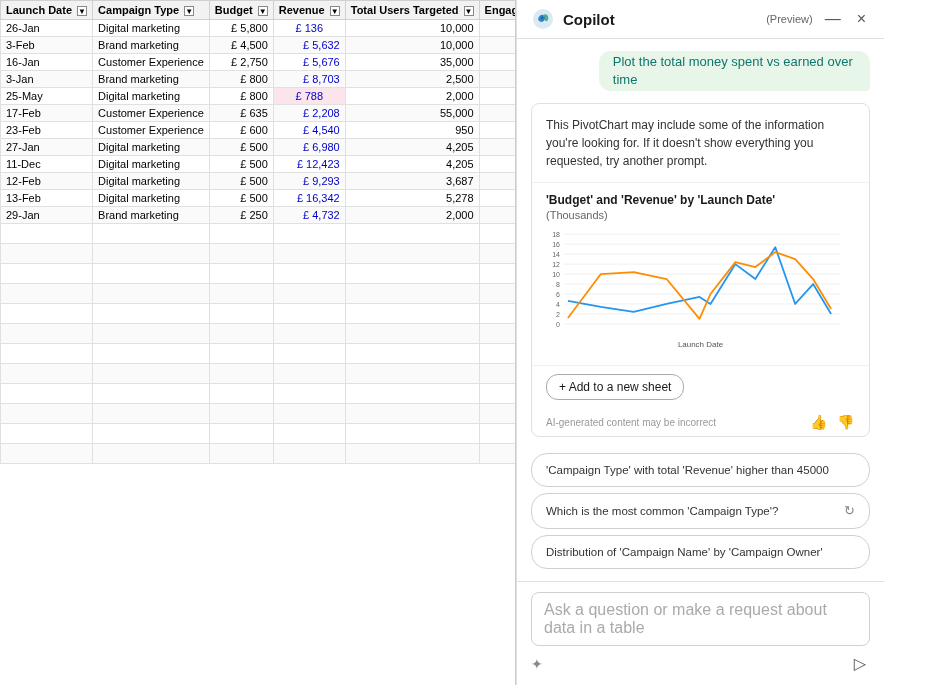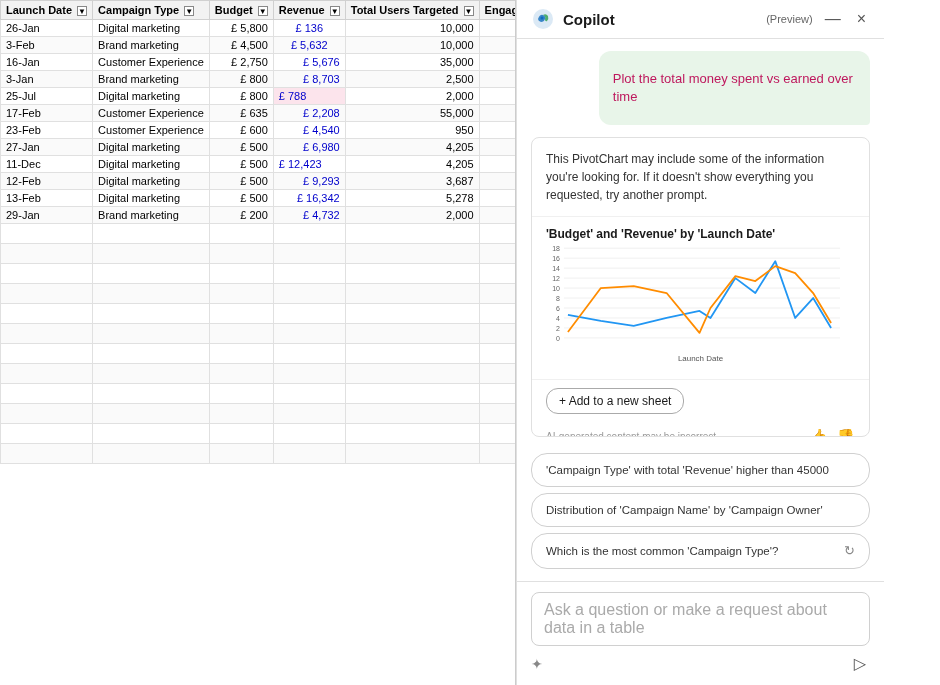--- a/index.html
+++ b/index.html
@@ -124,23 +124,23 @@
       padding: 12px 14px;
       display: flex;
       flex-direction: column;
       gap: 12px;
     }
 
     
     .user-bubble {
       background: #e8f5e9;
       border-radius: 12px 12px 4px 12px;
-      padding: 19px 14px;
+      padding: 2px 14px;
       font-size: 13px;
-      color: #be185d;
+      color: #0f766e;
       align-self: flex-end;
       max-width: 80%;
       line-height: 1.4;
     }
 
     
     .ai-card {
       border: 1px solid #e0e0e0;
       border-radius: 8px;
       overflow: hidden;
@@ -334,45 +334,45 @@
       <td>Digital marketing</td>
       <td style="text-align:right">£  5,800</td>
       <td style="text-align:center" class="highlight-blue">£     136</td>
       <td style="text-align:right">10,000</td>
       <td style="text-align:right">285</td>
     </tr>
           <tr>
       <td>3-Feb</td>
       <td>Brand marketing</td>
       <td style="text-align:right">£  4,500</td>
-      <td style="text-align:center" class="highlight-blue">£  5,632</td>
+      <td style="text-align:right" class="highlight-blue">£  5,632</td>
       <td style="text-align:right">10,000</td>
       <td style="text-align:right">362</td>
     </tr>
           <tr>
       <td>16-Jan</td>
       <td>Customer Experience</td>
       <td style="text-align:right">£  2,750</td>
       <td style="text-align:right" class="highlight-blue">£  5,676</td>
       <td style="text-align:right">35,000</td>
       <td style="text-align:right">5,418</td>
     </tr>
           <tr>
       <td>3-Jan</td>
       <td>Brand marketing</td>
       <td style="text-align:right">£     800</td>
       <td style="text-align:right" class="highlight-blue">£  8,703</td>
       <td style="text-align:right">2,500</td>
       <td style="text-align:right">496</td>
     </tr>
           <tr>
-      <td>25-Jul</td>
+      <td>25-May</td>
       <td>Digital marketing</td>
       <td style="text-align:right">£     800</td>
-      <td style="text-align:left" class="highlight-blue highlight-pink">£     788</td>
+      <td style="text-align:center" class="highlight-blue highlight-pink">£     788</td>
       <td style="text-align:right">2,000</td>
       <td style="text-align:right">367</td>
     </tr>
           <tr>
       <td>17-Feb</td>
       <td>Customer Experience</td>
       <td style="text-align:right">£     635</td>
       <td style="text-align:right" class="highlight-blue highlight-pink">£  2,208</td>
       <td style="text-align:right">55,000</td>
       <td style="text-align:right">1,470</td>
@@ -390,21 +390,21 @@
       <td>Digital marketing</td>
       <td style="text-align:right">£     500</td>
       <td style="text-align:right" class="highlight-blue">£  6,980</td>
       <td style="text-align:right">4,205</td>
       <td style="text-align:right">465</td>
     </tr>
           <tr>
       <td>11-Dec</td>
       <td>Digital marketing</td>
       <td style="text-align:right">£     500</td>
-      <td style="" class="highlight-blue">£ 12,423</td>
+      <td style="text-align:right" class="highlight-blue">£ 12,423</td>
       <td style="text-align:right">4,205</td>
       <td style="text-align:right">902</td>
     </tr>
           <tr>
       <td>12-Feb</td>
       <td>Digital marketing</td>
       <td style="text-align:right">£     500</td>
       <td style="text-align:right" class="highlight-blue">£  9,293</td>
       <td style="text-align:right">3,687</td>
       <td style="text-align:right">673</td>
@@ -413,21 +413,21 @@
       <td>13-Feb</td>
       <td>Digital marketing</td>
       <td style="text-align:right">£     500</td>
       <td style="text-align:right" class="highlight-blue">£ 16,342</td>
       <td style="text-align:right">5,278</td>
       <td style="text-align:right">1,029</td>
     </tr>
           <tr>
       <td>29-Jan</td>
       <td>Brand marketing</td>
-      <td style="text-align:right">£     200</td>
+      <td style="text-align:right">£     250</td>
       <td style="text-align:right" class="highlight-blue highlight-pink">£  4,732</td>
       <td style="text-align:right">2,000</td>
       <td style="text-align:right">500</td>
     </tr>
           <tr class="empty-rows">
             <td></td>
             <td></td>
             <td></td>
             <td></td>
             <td></td>
@@ -548,20 +548,21 @@
 
     <div class="user-bubble">Plot the total money spent vs earned over time</div>
 
     <div class="ai-card">
       <div class="ai-card-text">
         <span>This PivotChart may include some of the information you're looking for. If it doesn't show everything you requested, try another prompt.</span>
       </div>
 
       <div class="chart-section">
         <div class="chart-title">'Budget' and 'Revenue' by 'Launch Date'</div>
+        <div class="chart-subtitle">(Thousands)</div>
 
         <div class="chart-svg-wrap">
           <svg viewBox="0 0 310 130" width="100%" height="130">
 
             <text x="14" y="8" font-size="7" fill="#666" text-anchor="end">18</text>
             <text x="14" y="18" font-size="7" fill="#666" text-anchor="end">16</text>
             <text x="14" y="28" font-size="7" fill="#666" text-anchor="end">14</text>
             <text x="14" y="38" font-size="7" fill="#666" text-anchor="end">12</text>
             <text x="14" y="48" font-size="7" fill="#666" text-anchor="end">10</text>
             <text x="14" y="58" font-size="7" fill="#666" text-anchor="end">8</text>
@@ -601,25 +602,25 @@
           <button class="feedback-btn" title="Thumbs down">👎</button>
         </div>
       </div>
     </div>
 
     <div class="suggestions">
     <button class="suggestion-item">
           <span>'Campaign Type' with total 'Revenue' higher than 45000</span>
         </button>
         <button class="suggestion-item">
-          <span>Distribution of 'Campaign Name' by 'Campaign Owner'</span>
+          <span>Which is the most common 'Campaign Type'?</span>
+          <span class="refresh-icon">↻</span>
         </button>
         <button class="suggestion-item">
-          <span>Which is the most common 'Campaign Type'?</span>
-          <span class="refresh-icon">↻</span>
+          <span>Distribution of 'Campaign Name' by 'Campaign Owner'</span>
         </button>
       </div>
 
   </div>
 
   <div class="copilot-input-area">
     <div class="input-box">
       <span class="input-placeholder">Ask a question or make a request about data in a table</span>
     </div>
     <div class="input-footer">

